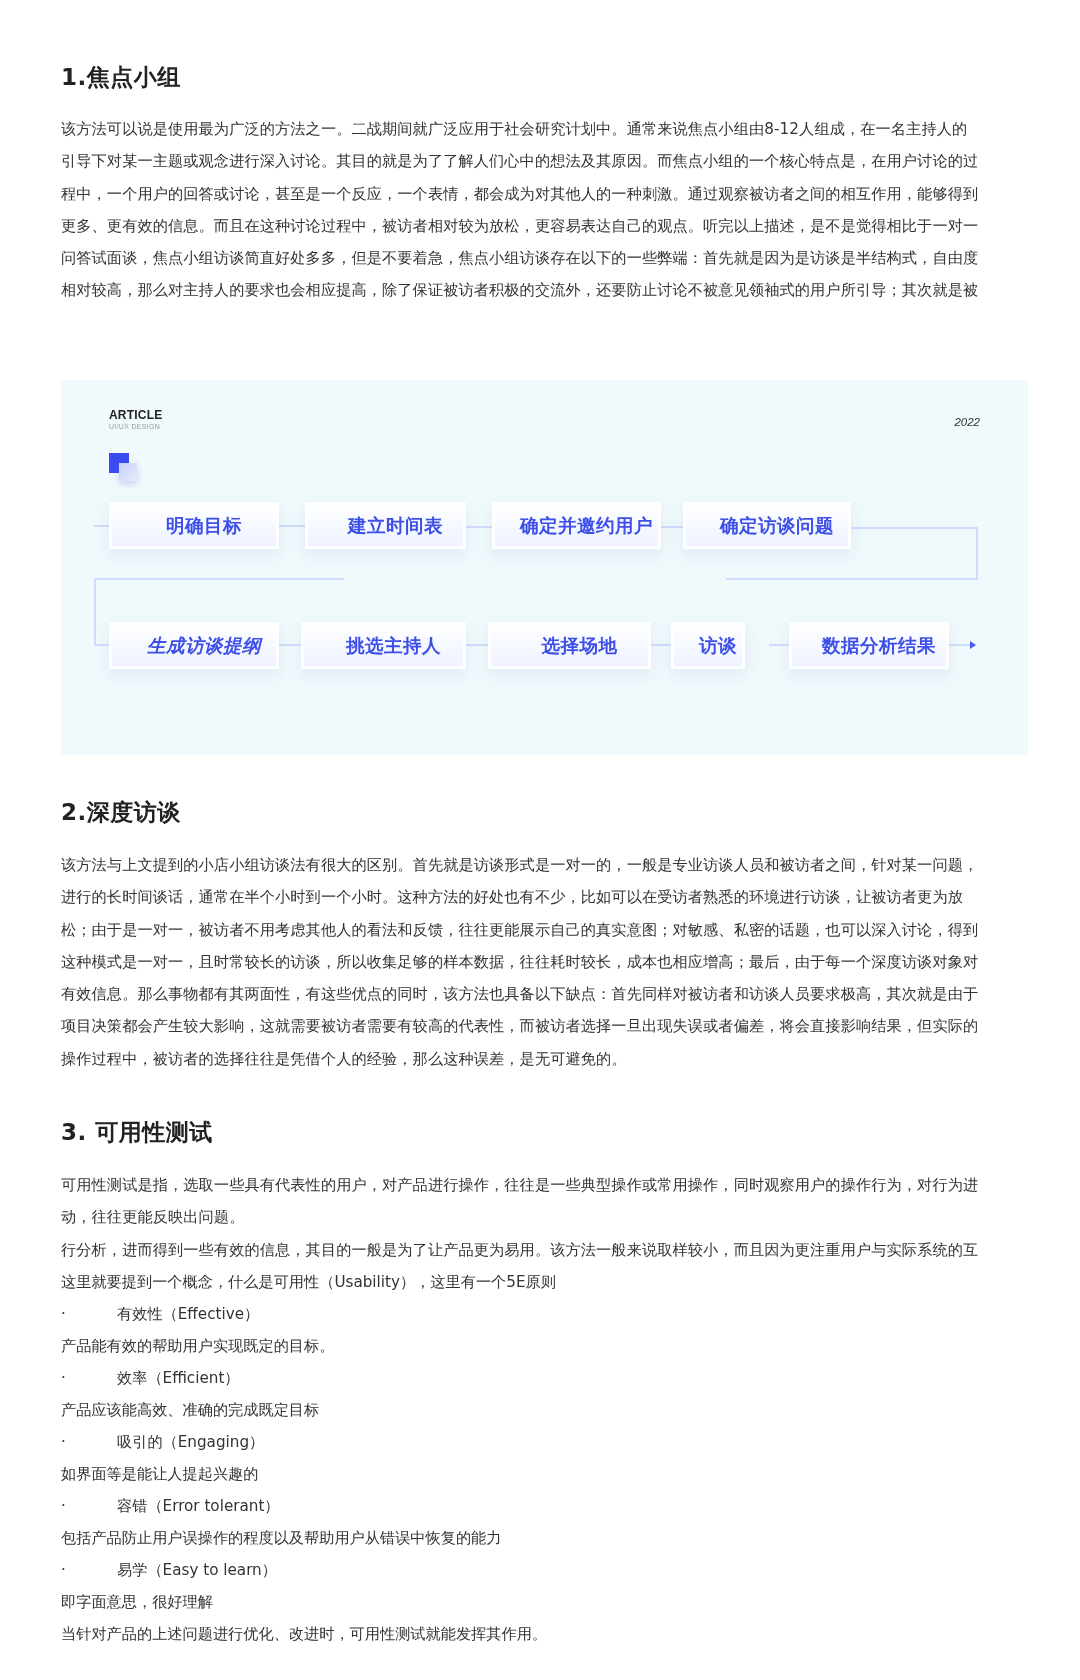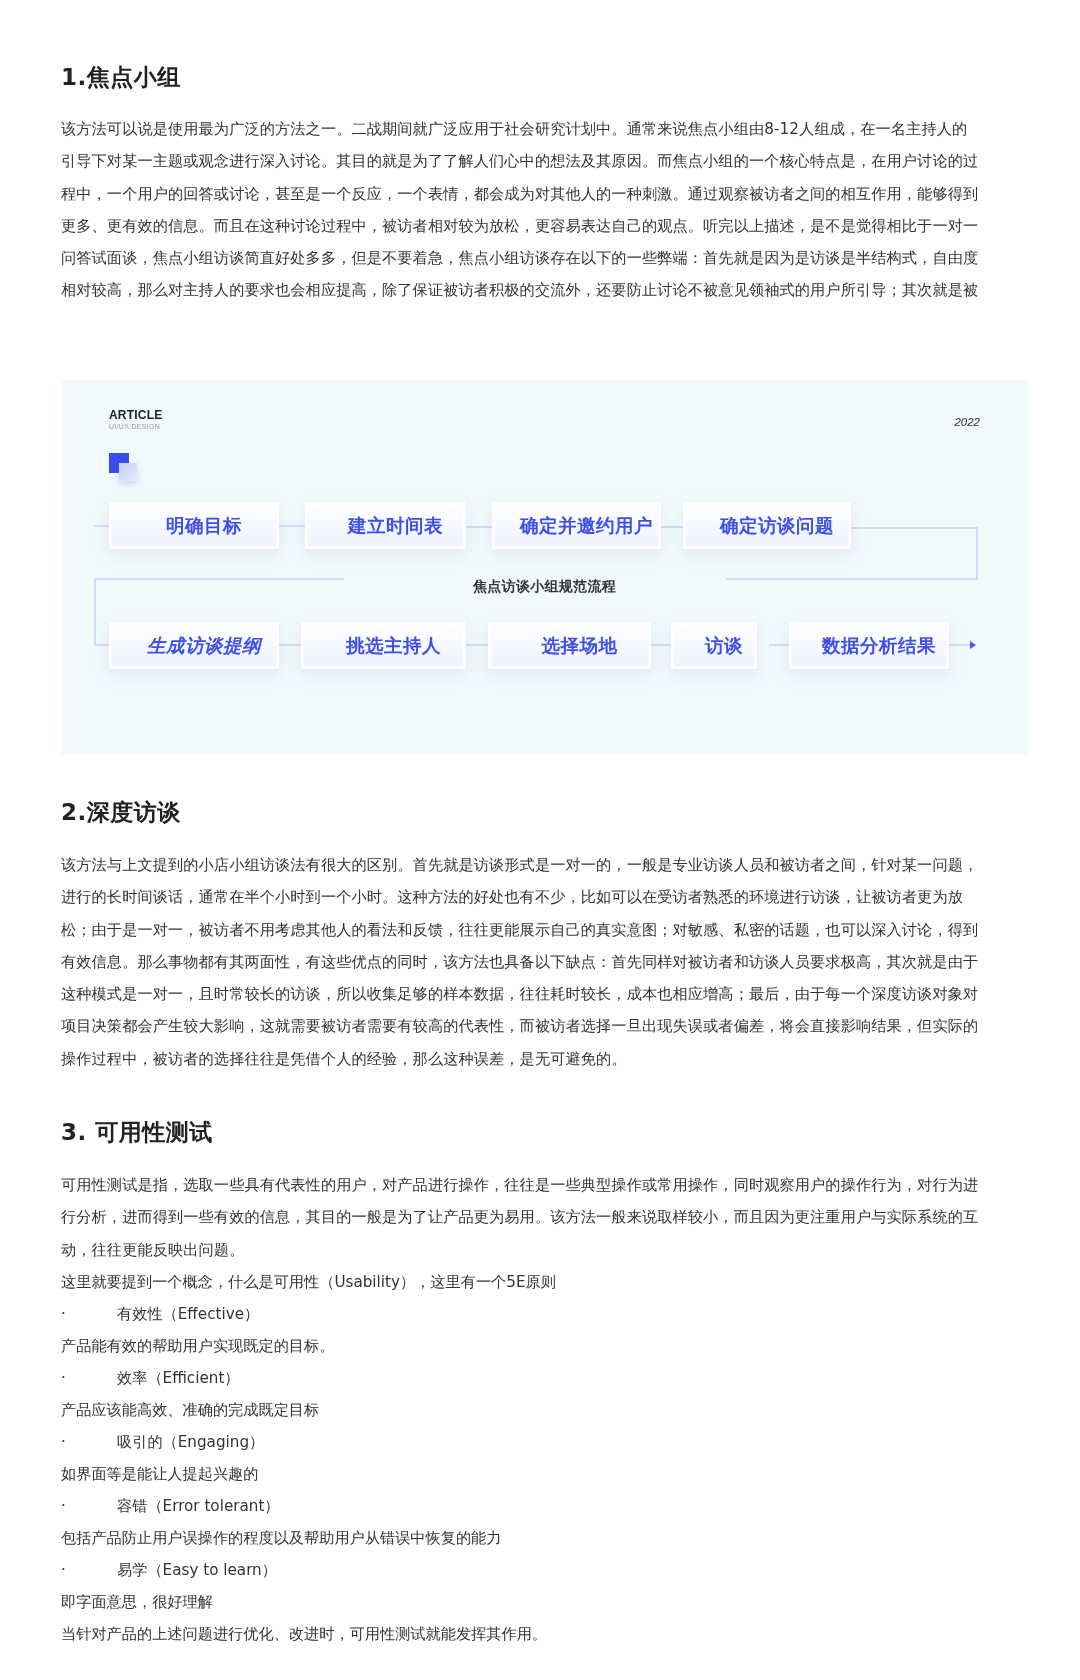--- a/index.html
+++ b/index.html
@@ -58,31 +58,31 @@
     <span class="line">更多、更有效的信息。而且在这种讨论过程中，被访者相对较为放松，更容易表达自己的观点。听完以上描述，是不是觉得相比于一对一</span>
     <span class="line">问答试面谈，焦点小组访谈简直好处多多，但是不要着急，焦点小组访谈存在以下的一些弊端：首先就是因为是访谈是半结构式，自由度</span>
     <span class="line">相对较高，那么对主持人的要求也会相应提高，除了保证被访者积极的交流外，还要防止讨论不被意见领袖式的用户所引导；其次就是被</span>
   </div>
 
   <h2 class="sec-title" style="top:797px;">2.深度访谈</h2>
   <div class="para" style="top:849px;">
     <span class="line">该方法与上文提到的小店小组访谈法有很大的区别。首先就是访谈形式是一对一的，一般是专业访谈人员和被访者之间，针对某一问题，</span>
     <span class="line">进行的长时间谈话，通常在半个小时到一个小时。这种方法的好处也有不少，比如可以在受访者熟悉的环境进行访谈，让被访者更为放</span>
     <span class="line">松；由于是一对一，被访者不用考虑其他人的看法和反馈，往往更能展示自己的真实意图；对敏感、私密的话题，也可以深入讨论，得到</span>
+    <span class="line">这种模式是一对一，且时常较长的访谈，所以收集足够的样本数据，往往耗时较长，成本也相应增高；最后，由于每一个深度访谈对象对</span>
     <span class="line">有效信息。那么事物都有其两面性，有这些优点的同时，该方法也具备以下缺点：首先同样对被访者和访谈人员要求极高，其次就是由于</span>
-    <span class="line">这种模式是一对一，且时常较长的访谈，所以收集足够的样本数据，往往耗时较长，成本也相应增高；最后，由于每一个深度访谈对象对</span>
     <span class="line">项目决策都会产生较大影响，这就需要被访者需要有较高的代表性，而被访者选择一旦出现失误或者偏差，将会直接影响结果，但实际的</span>
     <span class="line">操作过程中，被访者的选择往往是凭借个人的经验，那么这种误差，是无可避免的。</span>
   </div>
 
   <h2 class="sec-title" style="top:1117px;">3. 可用性测试</h2>
   <div class="para" style="top:1169px;">
     <span class="line">可用性测试是指，选取一些具有代表性的用户，对产品进行操作，往往是一些典型操作或常用操作，同时观察用户的操作行为，对行为进</span>
+    <span class="line">动，往往更能反映出问题。</span>
     <span class="line">行分析，进而得到一些有效的信息，其目的一般是为了让产品更为易用。该方法一般来说取样较小，而且因为更注重用户与实际系统的互</span>
-    <span class="line">动，往往更能反映出问题。</span>
   </div>
   <div class="plain-line" style="top:1266px;">这里就要提到一个概念，什么是可用性（Usability），这里有一个5E原则</div>
 
   <div class="plain-line" style="top:1298px;">
     <span class="bullet-dot">·</span><span>有效性（Effective）</span>
   </div>
   <div class="plain-line" style="top:1330px;">产品能有效的帮助用户实现既定的目标。</div>
 
   <div class="plain-line" style="top:1362px;">
     <span class="bullet-dot">·</span><span>效率（Efficient）</span>
@@ -134,20 +134,19 @@
   <div class="flow-line" style="left:590px; top:264px; width:20px; height:2px;"></div>
   <div class="flow-line" style="left:708px; top:264px; width:20px; height:2px;"></div>
   <div class="flow-line" style="left:888px; top:264px; width:22px; height:2px;"></div>
   <div class="arrow-head" style="left:909px; top:261px;"></div>
 
   <div class="step" style="left:48px; top:122px; width:170px;">明确目标</div>
   <div class="step" style="left:244px; top:122px; width:161px;">建立时间表</div>
   <div class="step" style="left:431px; top:122px; width:169px;">确定并邀约用户</div>
   <div class="step" style="left:622px; top:122px; width:168px;">确定访谈问题</div>
 
-  <div class="flow-caption">焦点访谈小组规范流程</div>
 
   <div class="step" style="left:48px; top:242px; width:170px;font-style:italic;">生成访谈提纲</div>
   <div class="step" style="left:240px; top:242px; width:165px;">挑选主持人</div>
   <div class="step" style="left:427px; top:242px; width:163px;">选择场地</div>
-  <div class="step" style="left:610px; top:242px; width:86px;">访谈</div>
+  <div class="step" style="left:610px; top:242px; width:74px;">访谈</div>
   <div class="step" style="left:728px; top:242px; width:160px;">数据分析结果</div>
 </div>
 
 </body></html>

